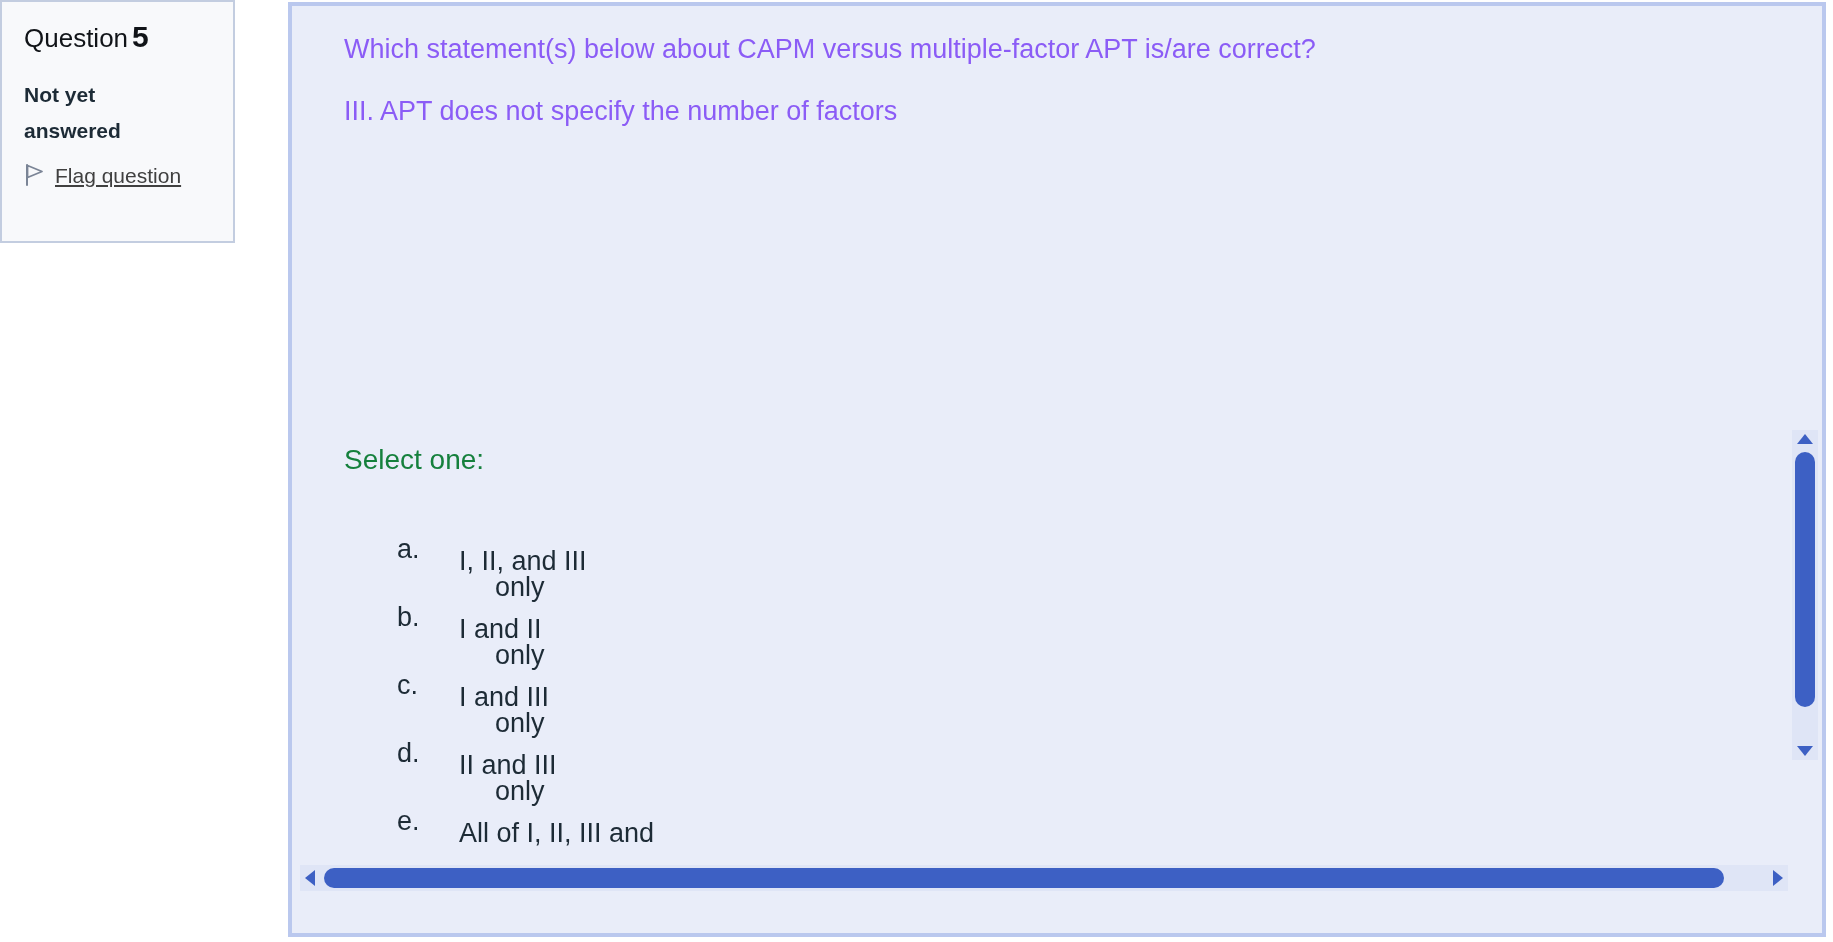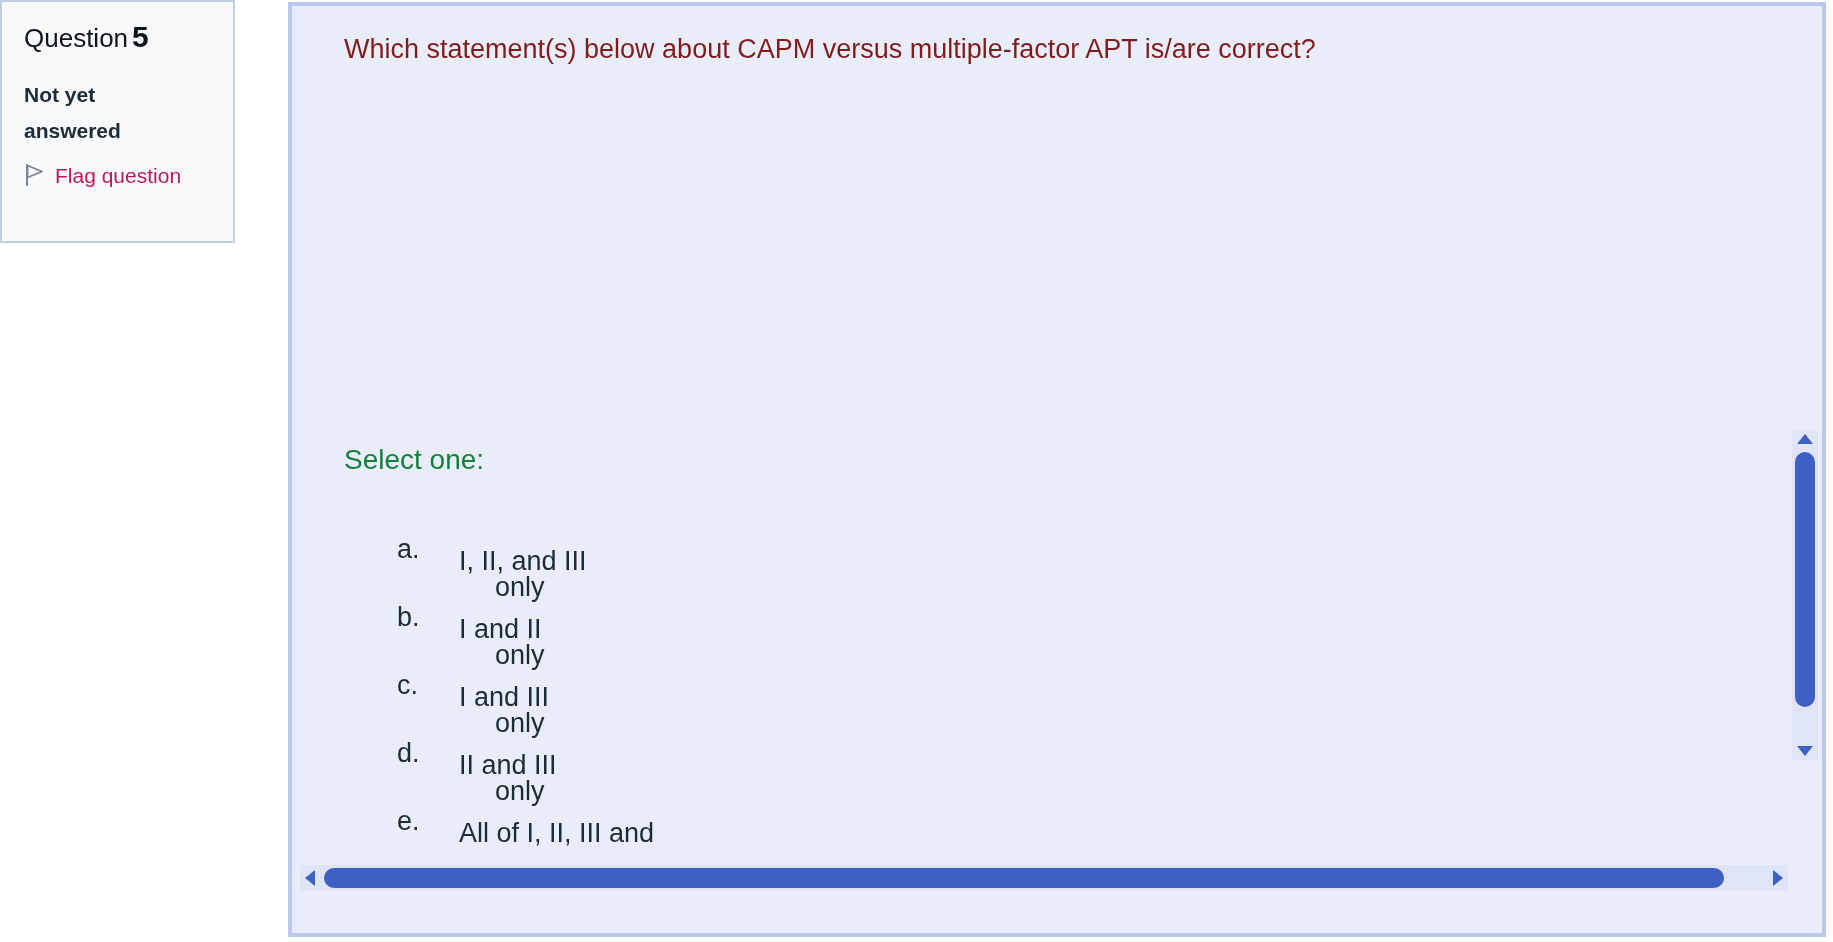--- a/index.html
+++ b/index.html
@@ -65,23 +65,24 @@
     margin-top: 2px;
   }
   .flag-row .flag-glyph {
     flex: 0 0 auto;
     display: block;
     width: 22px;
     height: 24px;
   }
   .flag-row .flag-label {
     font-size: 21px;
-    color: #be185d;
+    color: #404040;
     line-height: 1;
     white-space: nowrap;
+    text-decoration: underline;
   }
 
   
   #question-content-panel {
     position: absolute;
     left: 288px;
     top: 2px;
     width: 1538px;
     height: 935px;
     box-sizing: border-box;
@@ -93,21 +94,21 @@
   .qtext-area {
     position: absolute;
     left: 52px;
     top: 28px;
     right: 40px;
   }
 
   .qline {
     font-size: 27px;
     line-height: 1.12;
-    color: #7f1d1d;
+    color: #8b5cf6;
     font-weight: 400;
     margin: 0 0 32px 0;
     white-space: nowrap;
   }
   .qline:last-child { margin-bottom: 0; }
 
   .select-one {
     position: absolute;
     left: 52px;
     top: 440px;
@@ -254,20 +255,21 @@
         </svg>
       </span>
       <span class="flag-label">Flag question</span>
     </div>
   </div>
 
   <div id="question-content-panel">
 
     <div class="qtext-area">
       <p class="qline">Which statement(s) below about CAPM versus multiple-factor APT is/are correct?</p>
+      <p class="qline">III. APT does not specify the number of factors</p>
     </div>
 
     <div class="select-one">Select one:</div>
 
     <div class="options">
 
       <div class="option-row first">
         <span class="option-letter">a.</span>
         <span class="option-body">
           <span class="ln1"></span>

